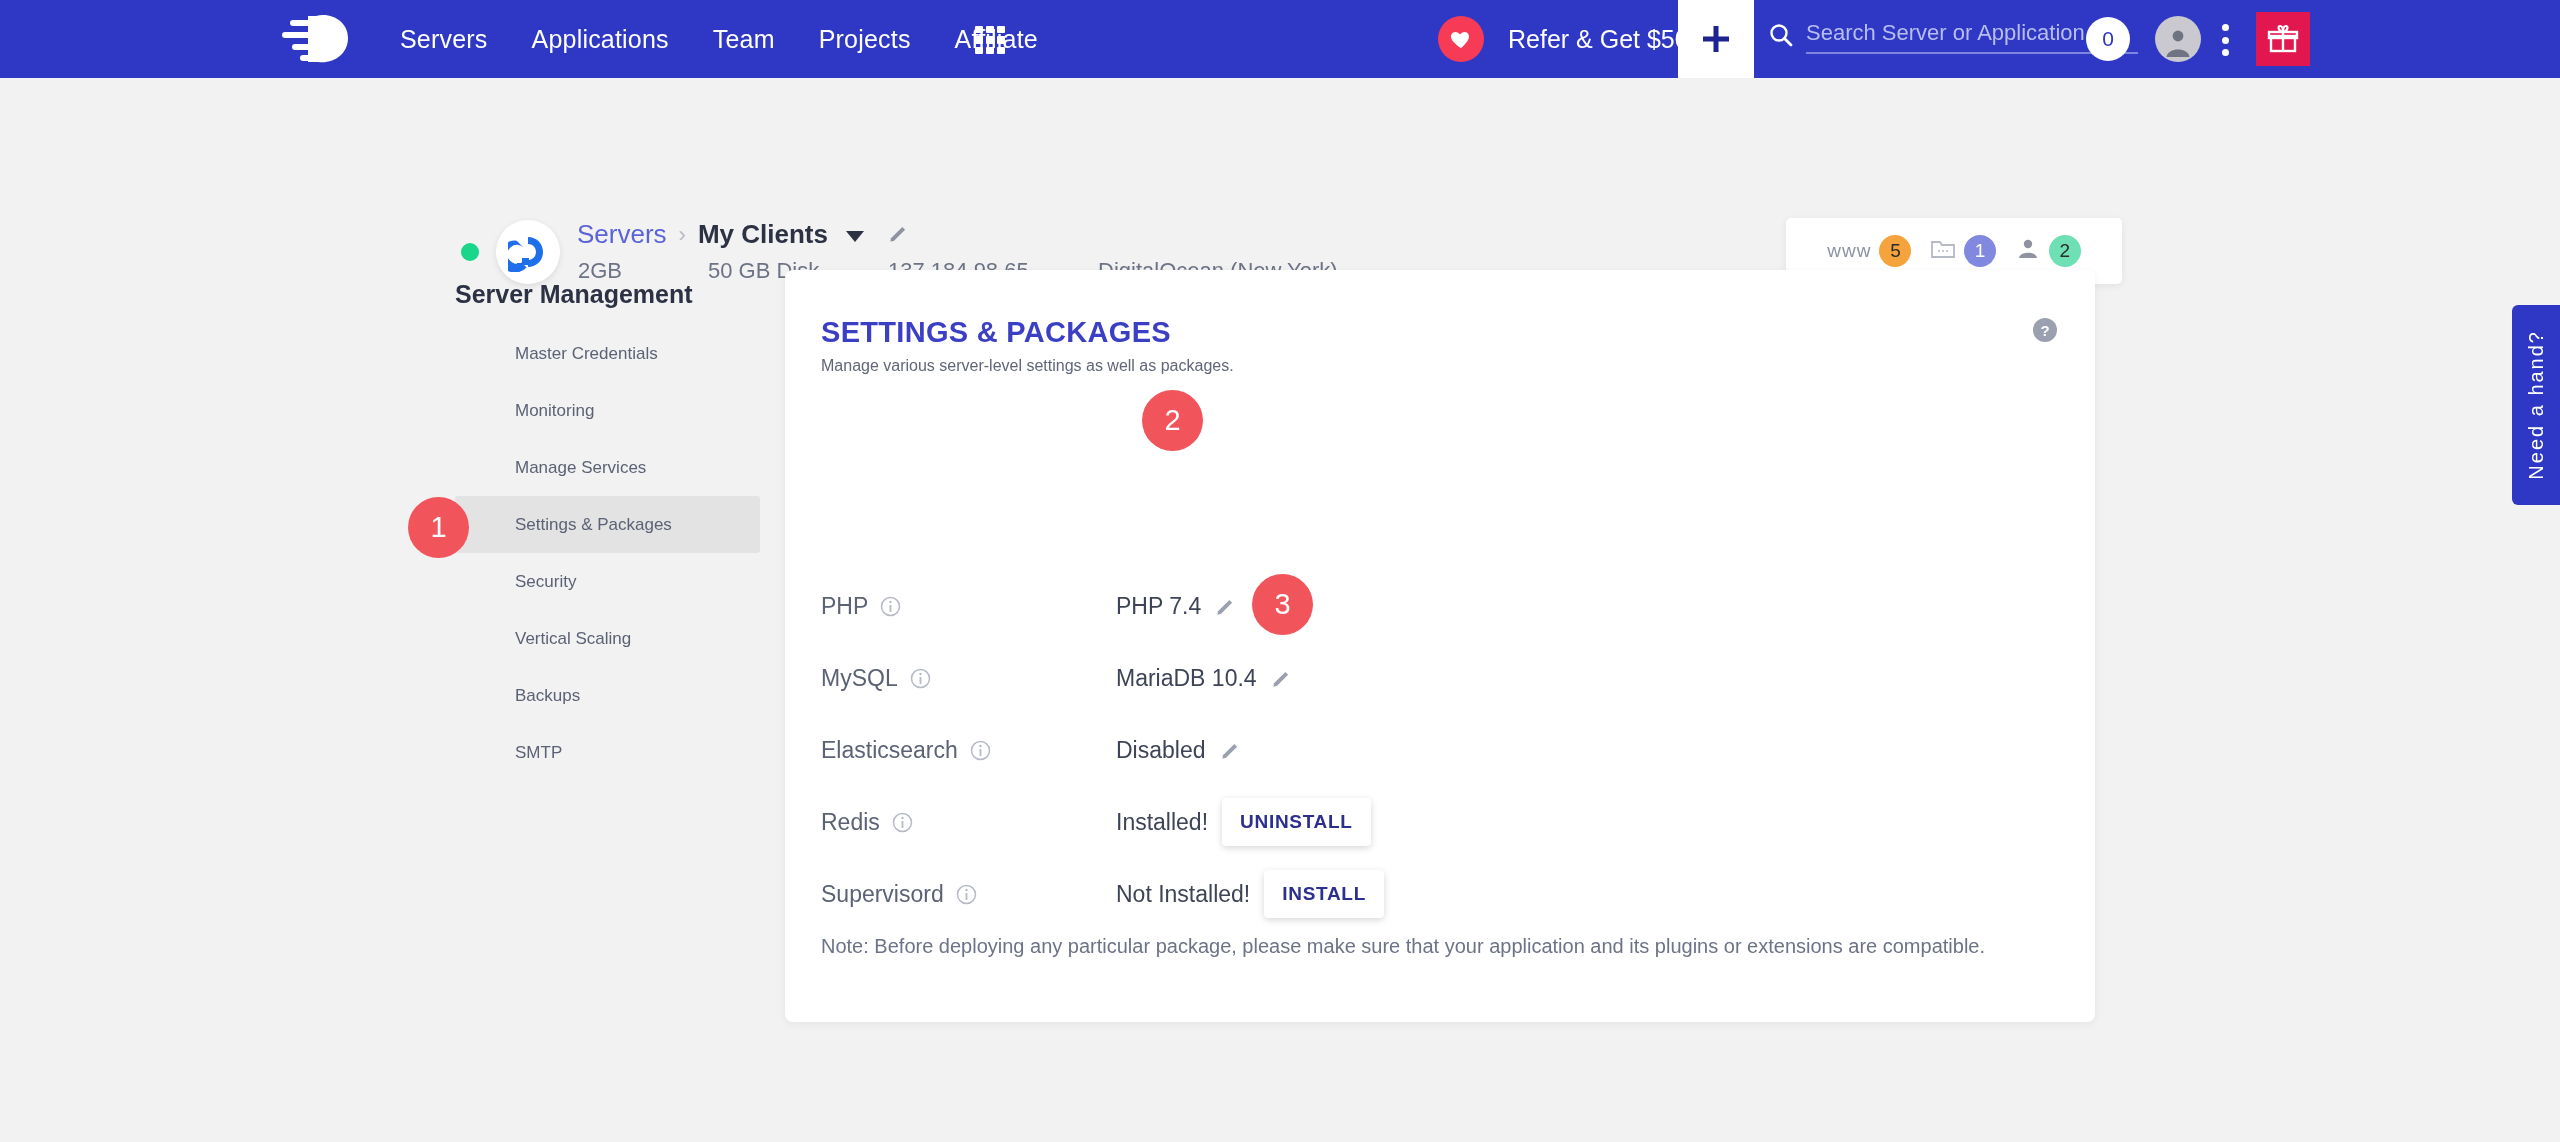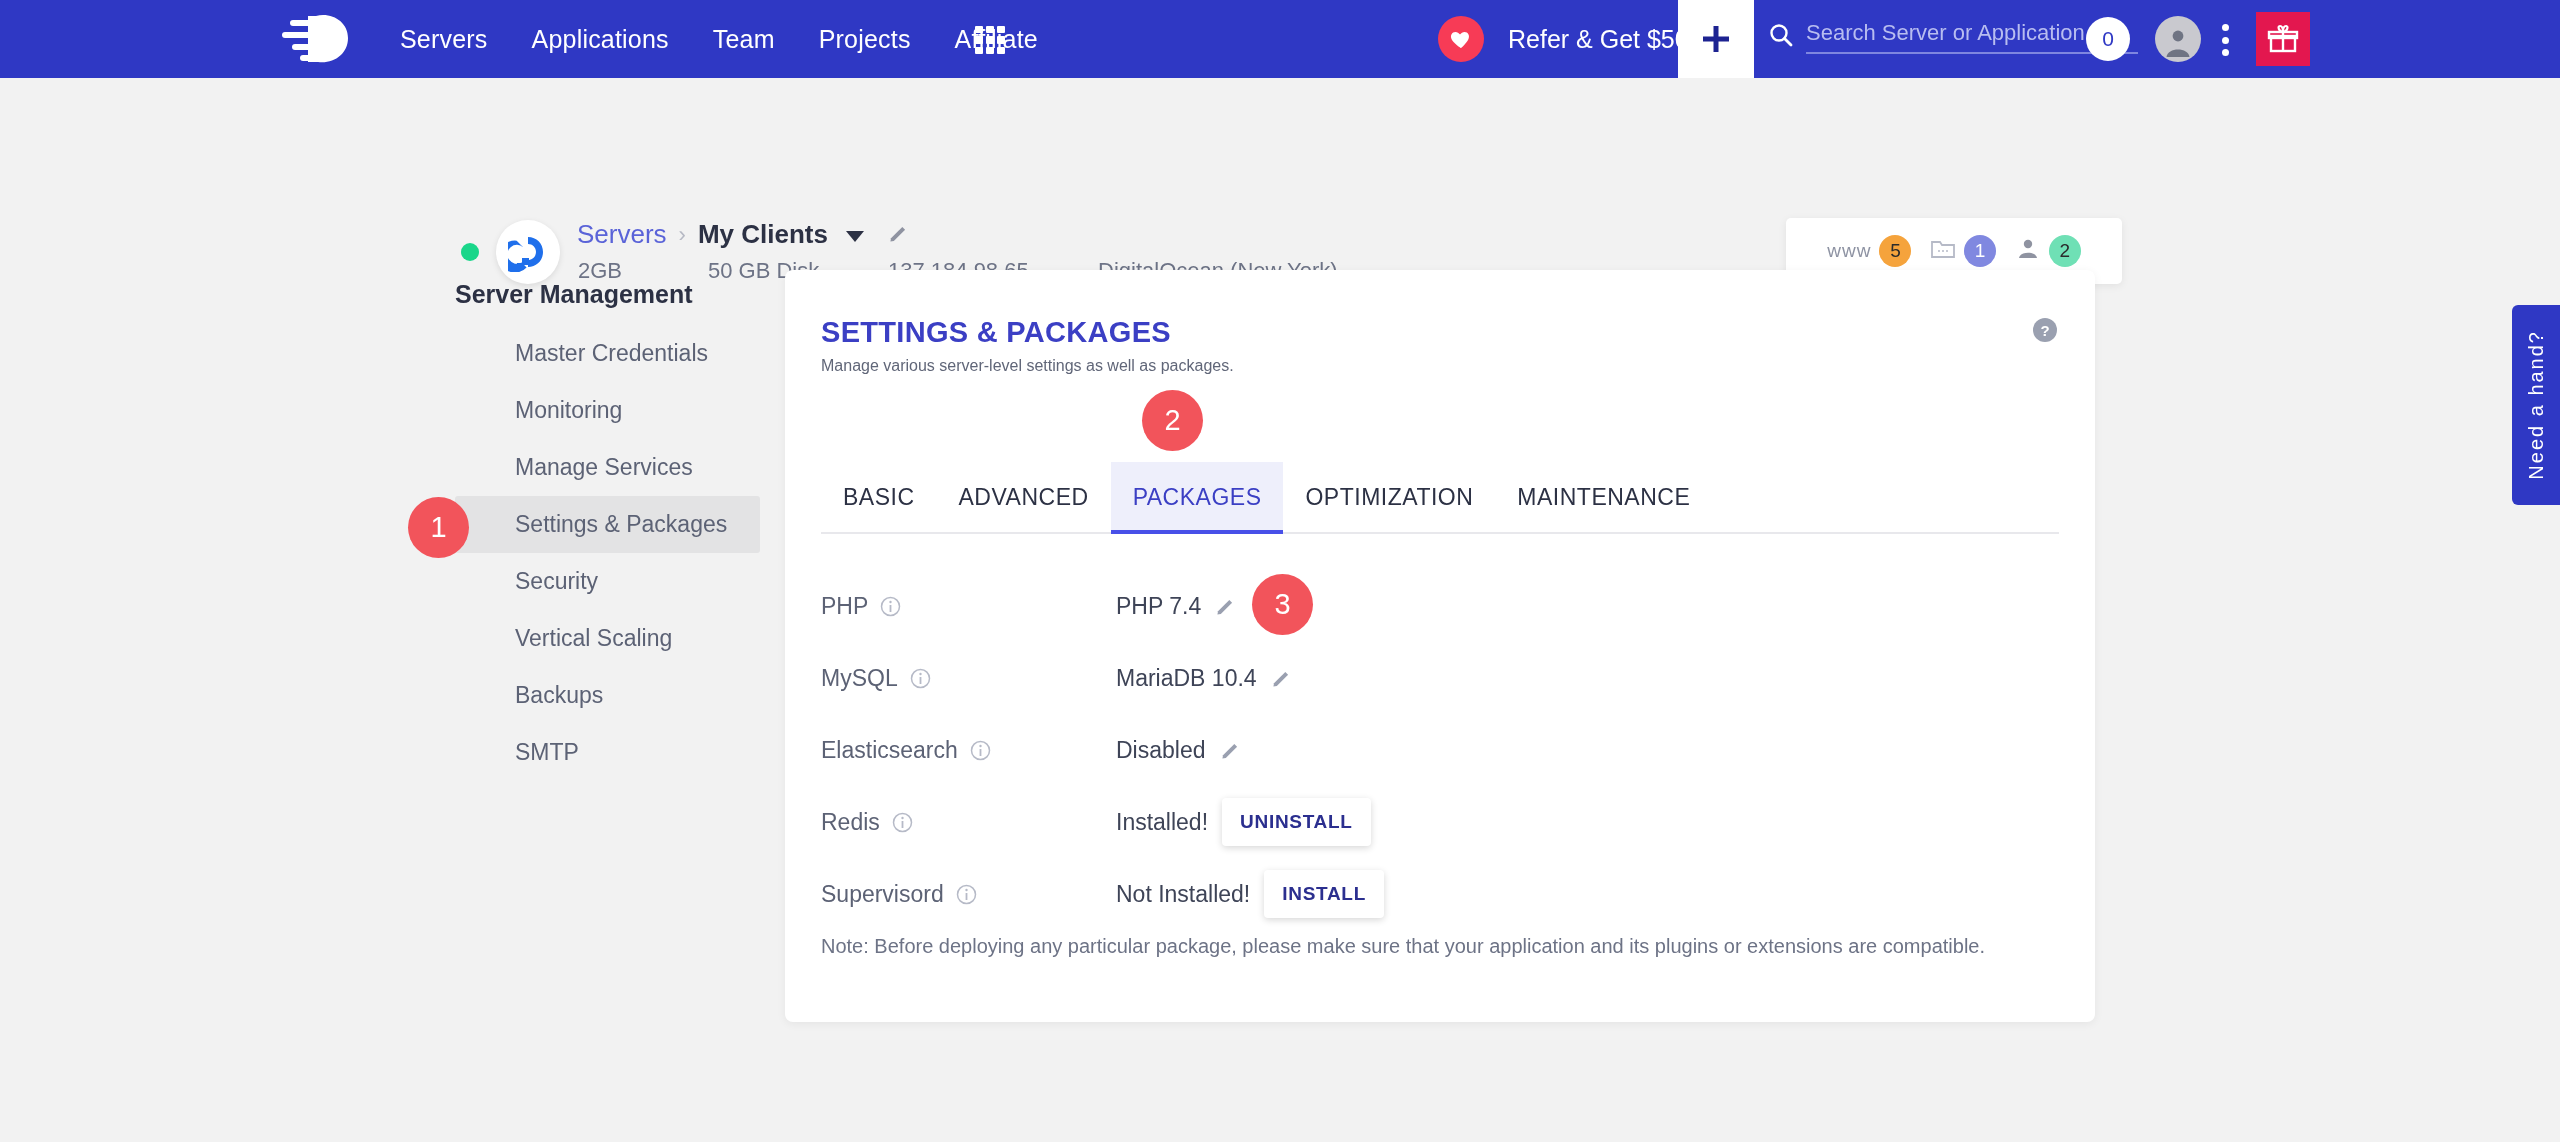--- a/index.html
+++ b/index.html
@@ -129,21 +129,21 @@
   }
   .pill.orange { background: #f5a33c; }
   .pill.purple { background: #8088e0; color: #ffffff; }
   .pill.green  { background: #6fe0b5; }
 
   
   .sidebar { position: absolute; left: 455px; top: 280px; width: 305px; }
   .sb-title { color: #2c3144; font-size: 25px; font-weight: bold; padding-left: 0; margin-bottom: 16px; }
   .sb-item {
     height: 57px; display: flex; align-items: center;
-    padding-left: 60px; color: #5c6275; font-size: 23px;
+    padding-left: 60px; color: #5c6275; font-size: 17px;
     cursor: pointer; border-radius: 3px;
   }
   .sb-item.active { background: #e3e3e4; }
 
   
   .card {
     position: absolute; left: 785px; top: 270px;
     width: 1310px; height: 752px;
     background: #ffffff; border-radius: 8px;
     box-shadow: 0 2px 10px rgba(0,0,0,.06);
@@ -396,37 +396,20 @@
   <div class="card-title">SETTINGS &amp; PACKAGES</div>
   <div class="card-sub">Manage various server-level settings as well as packages.</div>
 
   <div class="help-icon">
     <svg viewBox="0 0 28 28">
       <circle cx="14" cy="14" r="12" fill="#9aa0b0"></circle>
       <text x="14" y="19.5" text-anchor="middle" font-size="15" font-family="Liberation Sans, sans-serif" fill="#ffffff" font-weight="bold">?</text>
     </svg>
   </div>
 
-  <div class="tabs">
-    <div class="tab">
-        <span>BASIC</span>
-      </div>
-    <div class="tab">
-        <span>ADVANCED</span>
-      </div>
-    <div class="tab active">
-        <span>PACKAGES</span>
-      </div>
-    <div class="tab">
-        <span>OPTIMIZATION</span>
-      </div>
-    <div class="tab">
-        <span>MAINTENANCE</span>
-      </div>
-  </div>
 
   <div class="rows">
 
     <div class="row">
       <div class="row-label">
         <span class="txt">PHP</span>
         <span class="info-i">
           <svg viewBox="0 0 21 21">
               <circle cx="10.5" cy="10.5" r="9" fill="none" stroke="#b6bac7" stroke-width="1.5"></circle>
               <circle cx="10.5" cy="6" r="1.2" fill="#b6bac7"></circle>

